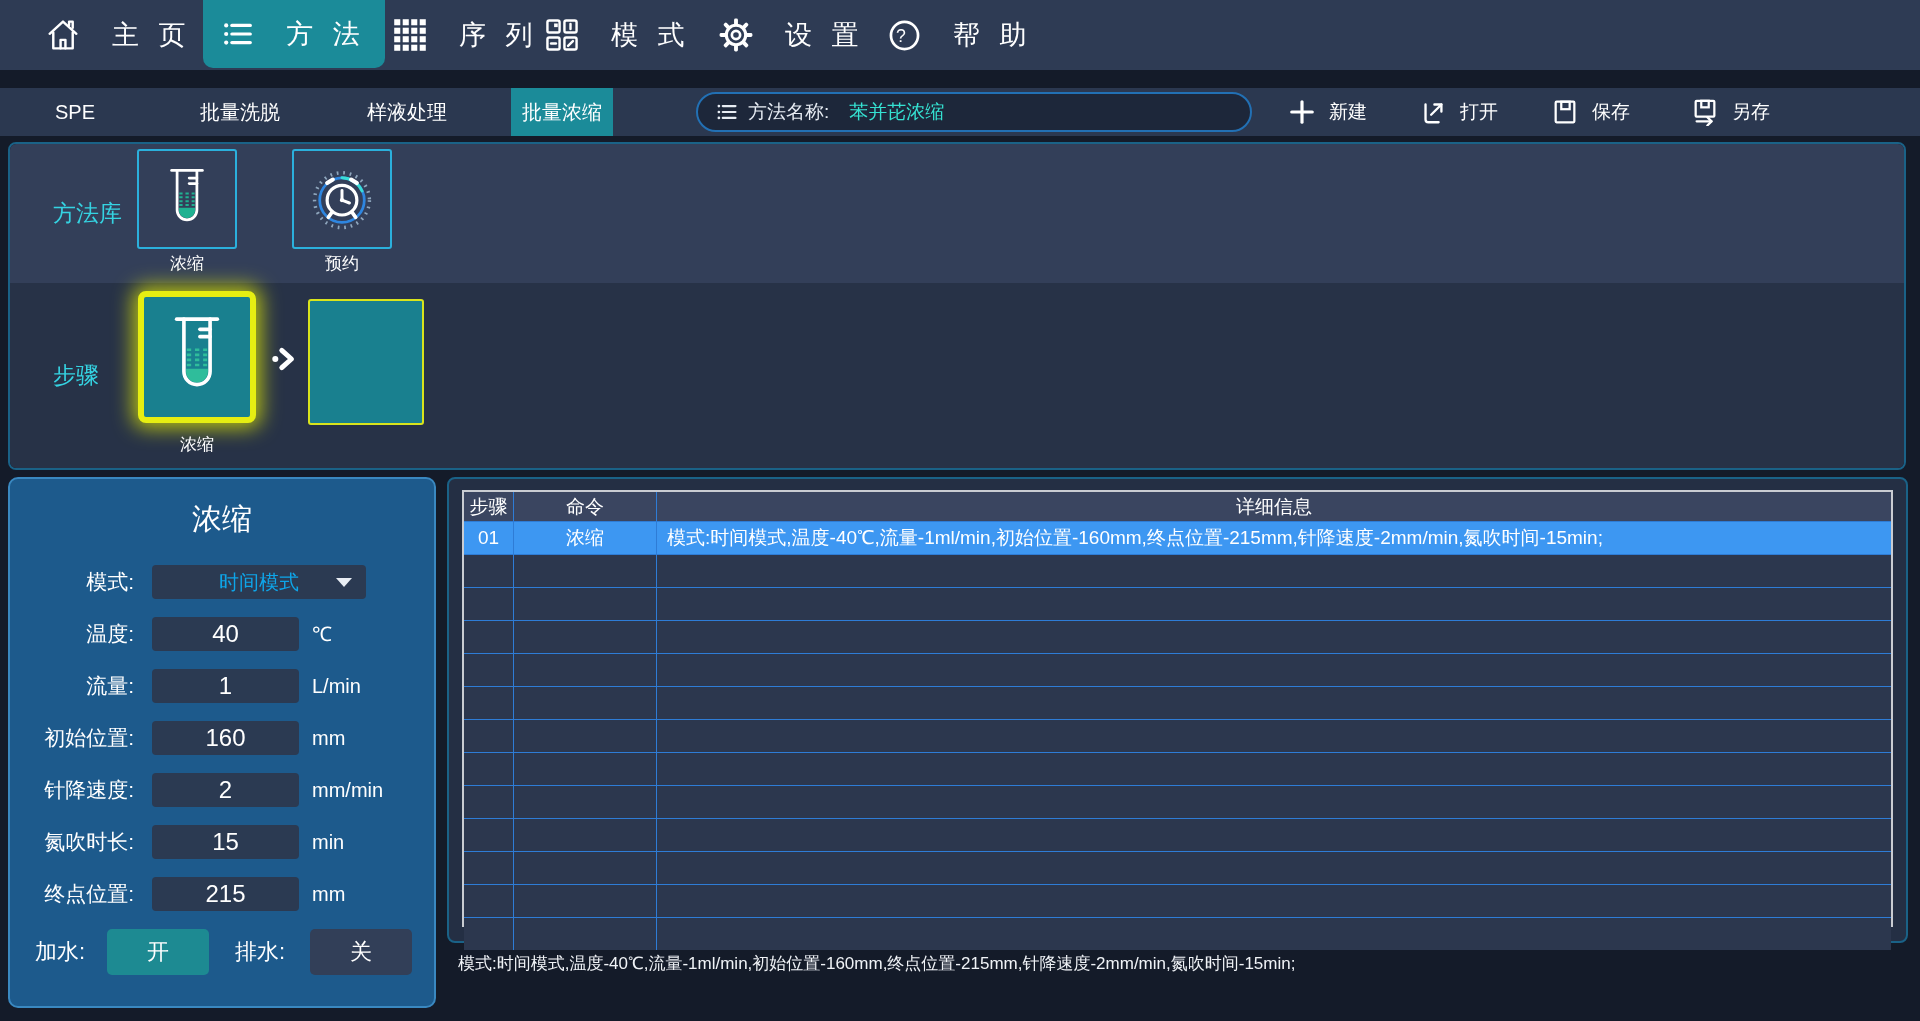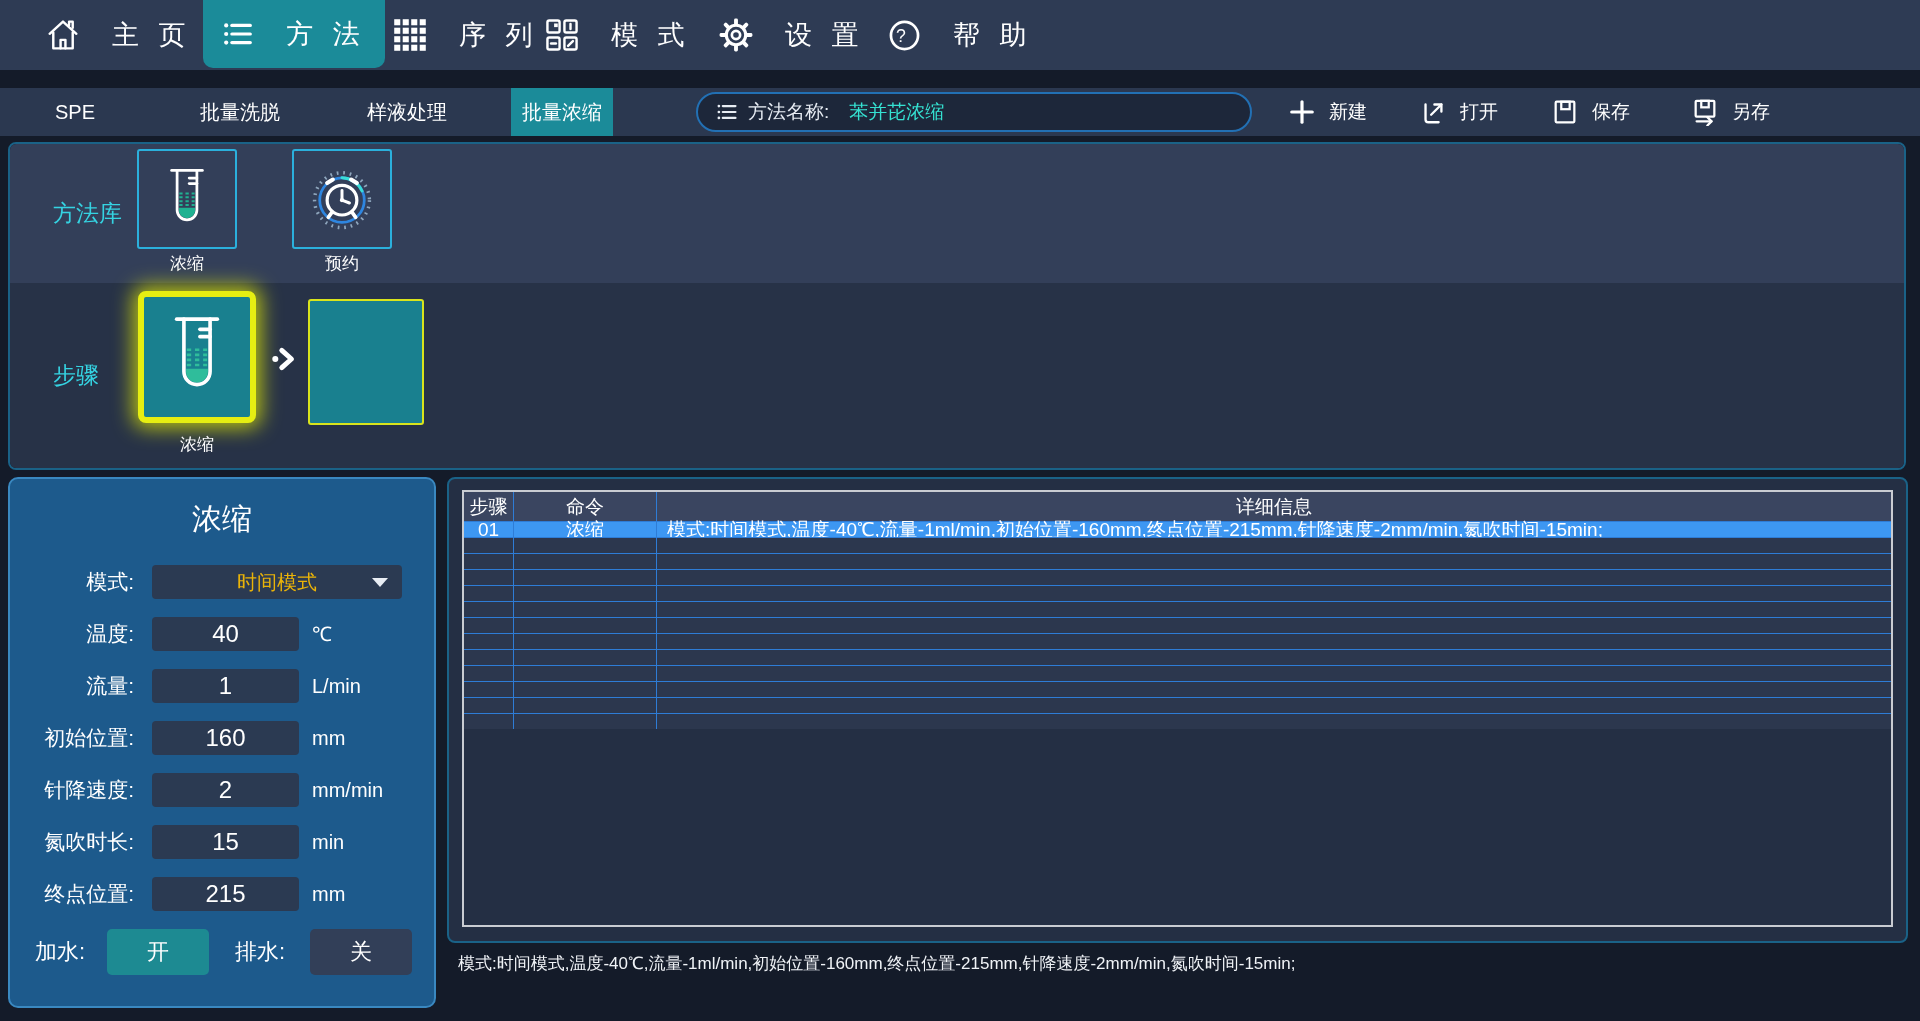--- a/index.html
+++ b/index.html
@@ -44,38 +44,38 @@
                 border:2px solid #d9e41c; border-radius:3px; }
 
   
   .form-panel { position:absolute; left:8px; top:477px; width:428px; height:531px; background:#1d5a8c;
                 border:2px solid #3a88c0; border-radius:10px; }
   .form-title { position:absolute; left:0; top:20px; width:100%; text-align:center; font-size:30px; color:#fff; }
   .f-row { position:absolute; left:0; width:100%; height:34px;padding-left:32px; }
   .f-label { position:absolute; left:0; width:124px; text-align:right; line-height:34px; font-size:21px; color:#fff; }
   .f-input { position:absolute; left:142px; width:147px; height:34px; background:#2b3a52; border-radius:4px;
              color:#fff; font-size:24px; text-align:center; line-height:34px; }
-  .f-select { position:absolute; left:142px; width:250px; height:34px; background:#2b3a52; border-radius:4px;
-              color:#eab308; font-size:20px; text-align:center; line-height:34px; }
+  .f-select { position:absolute; left:142px; width:214px; height:34px; background:#2b3a52; border-radius:4px;
+              color:#0ea5e9; font-size:20px; text-align:center; line-height:34px; }
   .caret { position:absolute; right:14px; top:13px; width:0; height:0;
            border-left:8px solid transparent; border-right:8px solid transparent; border-top:9px solid #e8edf4; }
   .f-unit { position:absolute; left:302px; line-height:34px; font-size:20px; color:#fff; }
   .t-label { position:absolute; line-height:46px; font-size:22px; color:#fff; }
   .t-btn { position:absolute; width:102px; height:46px; border-radius:5px; text-align:center;
            line-height:46px; font-size:22px; color:#fff; }
   .t-on  { background:#1d8a92; }
   .t-off { background:#323f58; }
 
   
   .table-panel { position:absolute; left:447px; top:477px; width:1461px; height:466px;
                  border:2px solid #1a6287; border-radius:8px; background:#242f44; }
   .s-table { position:absolute; left:13px; top:11px; width:1431px; height:437px;
              border:2px solid #c9ccd2; display:flex; flex-direction:column; }
   .t-head { display:flex; height:29px; background:#3a4560; flex:none; }
-  .t-row  { display:flex; height:16px; background:#2c374e; border-top:1px solid #2e7cd6; flex:none; }
+  .t-row  { display:flex; height:33px; background:#2c374e; border-top:1px solid #2e7cd6; flex:none; }
   .t-row.selected { background:#3d97f2; }
   .c-step { width:50px;  flex:none; border-right:1px solid #2e7cd6; display:flex; align-items:center; justify-content:center; }
   .c-cmd  { width:143px; flex:none; border-right:1px solid #2e7cd6; display:flex; align-items:center; justify-content:center; }
   .c-det  { flex:1; display:flex; align-items:center; padding-left:10px; }
   .t-head .c-step,.t-head .c-cmd,.t-head .c-det { font-size:19px; }
   .t-head .c-det { justify-content:center; padding-left:0; }
   .t-row { font-size:19px; }
 
   .summary { position:absolute; left:458px; top:952px; font-size:17px; color:#f0f3f7; }
 </style>

